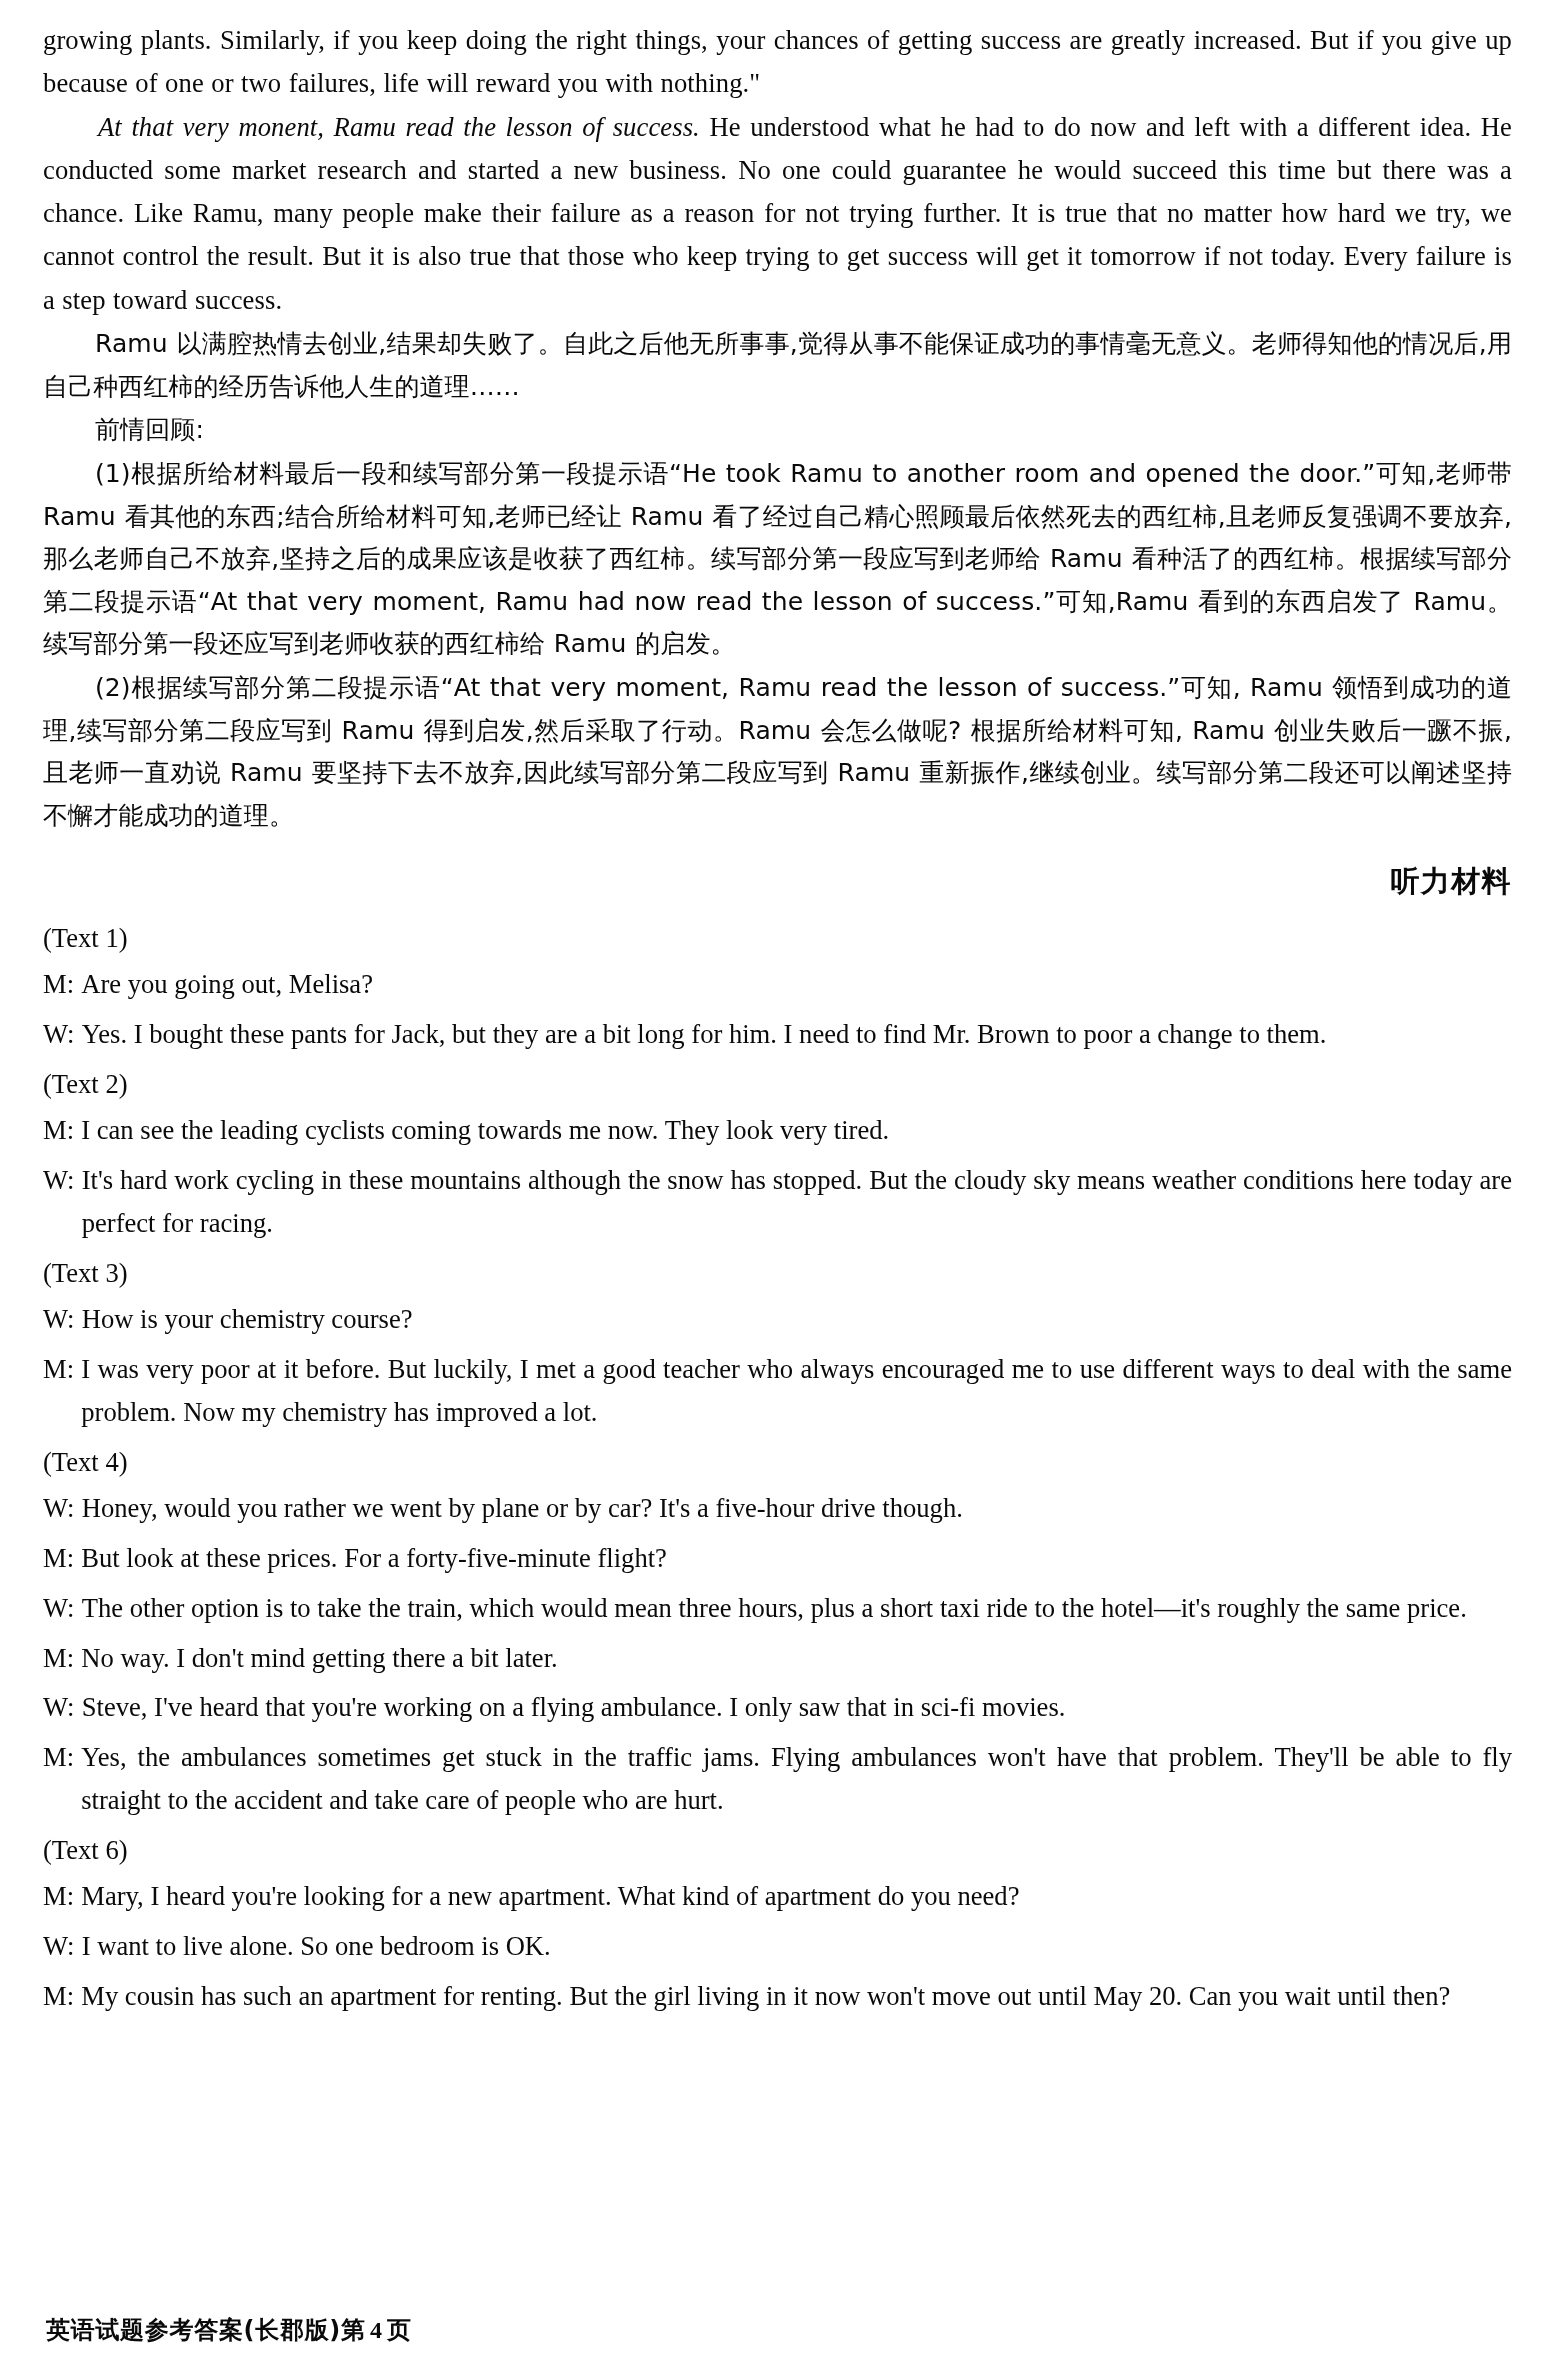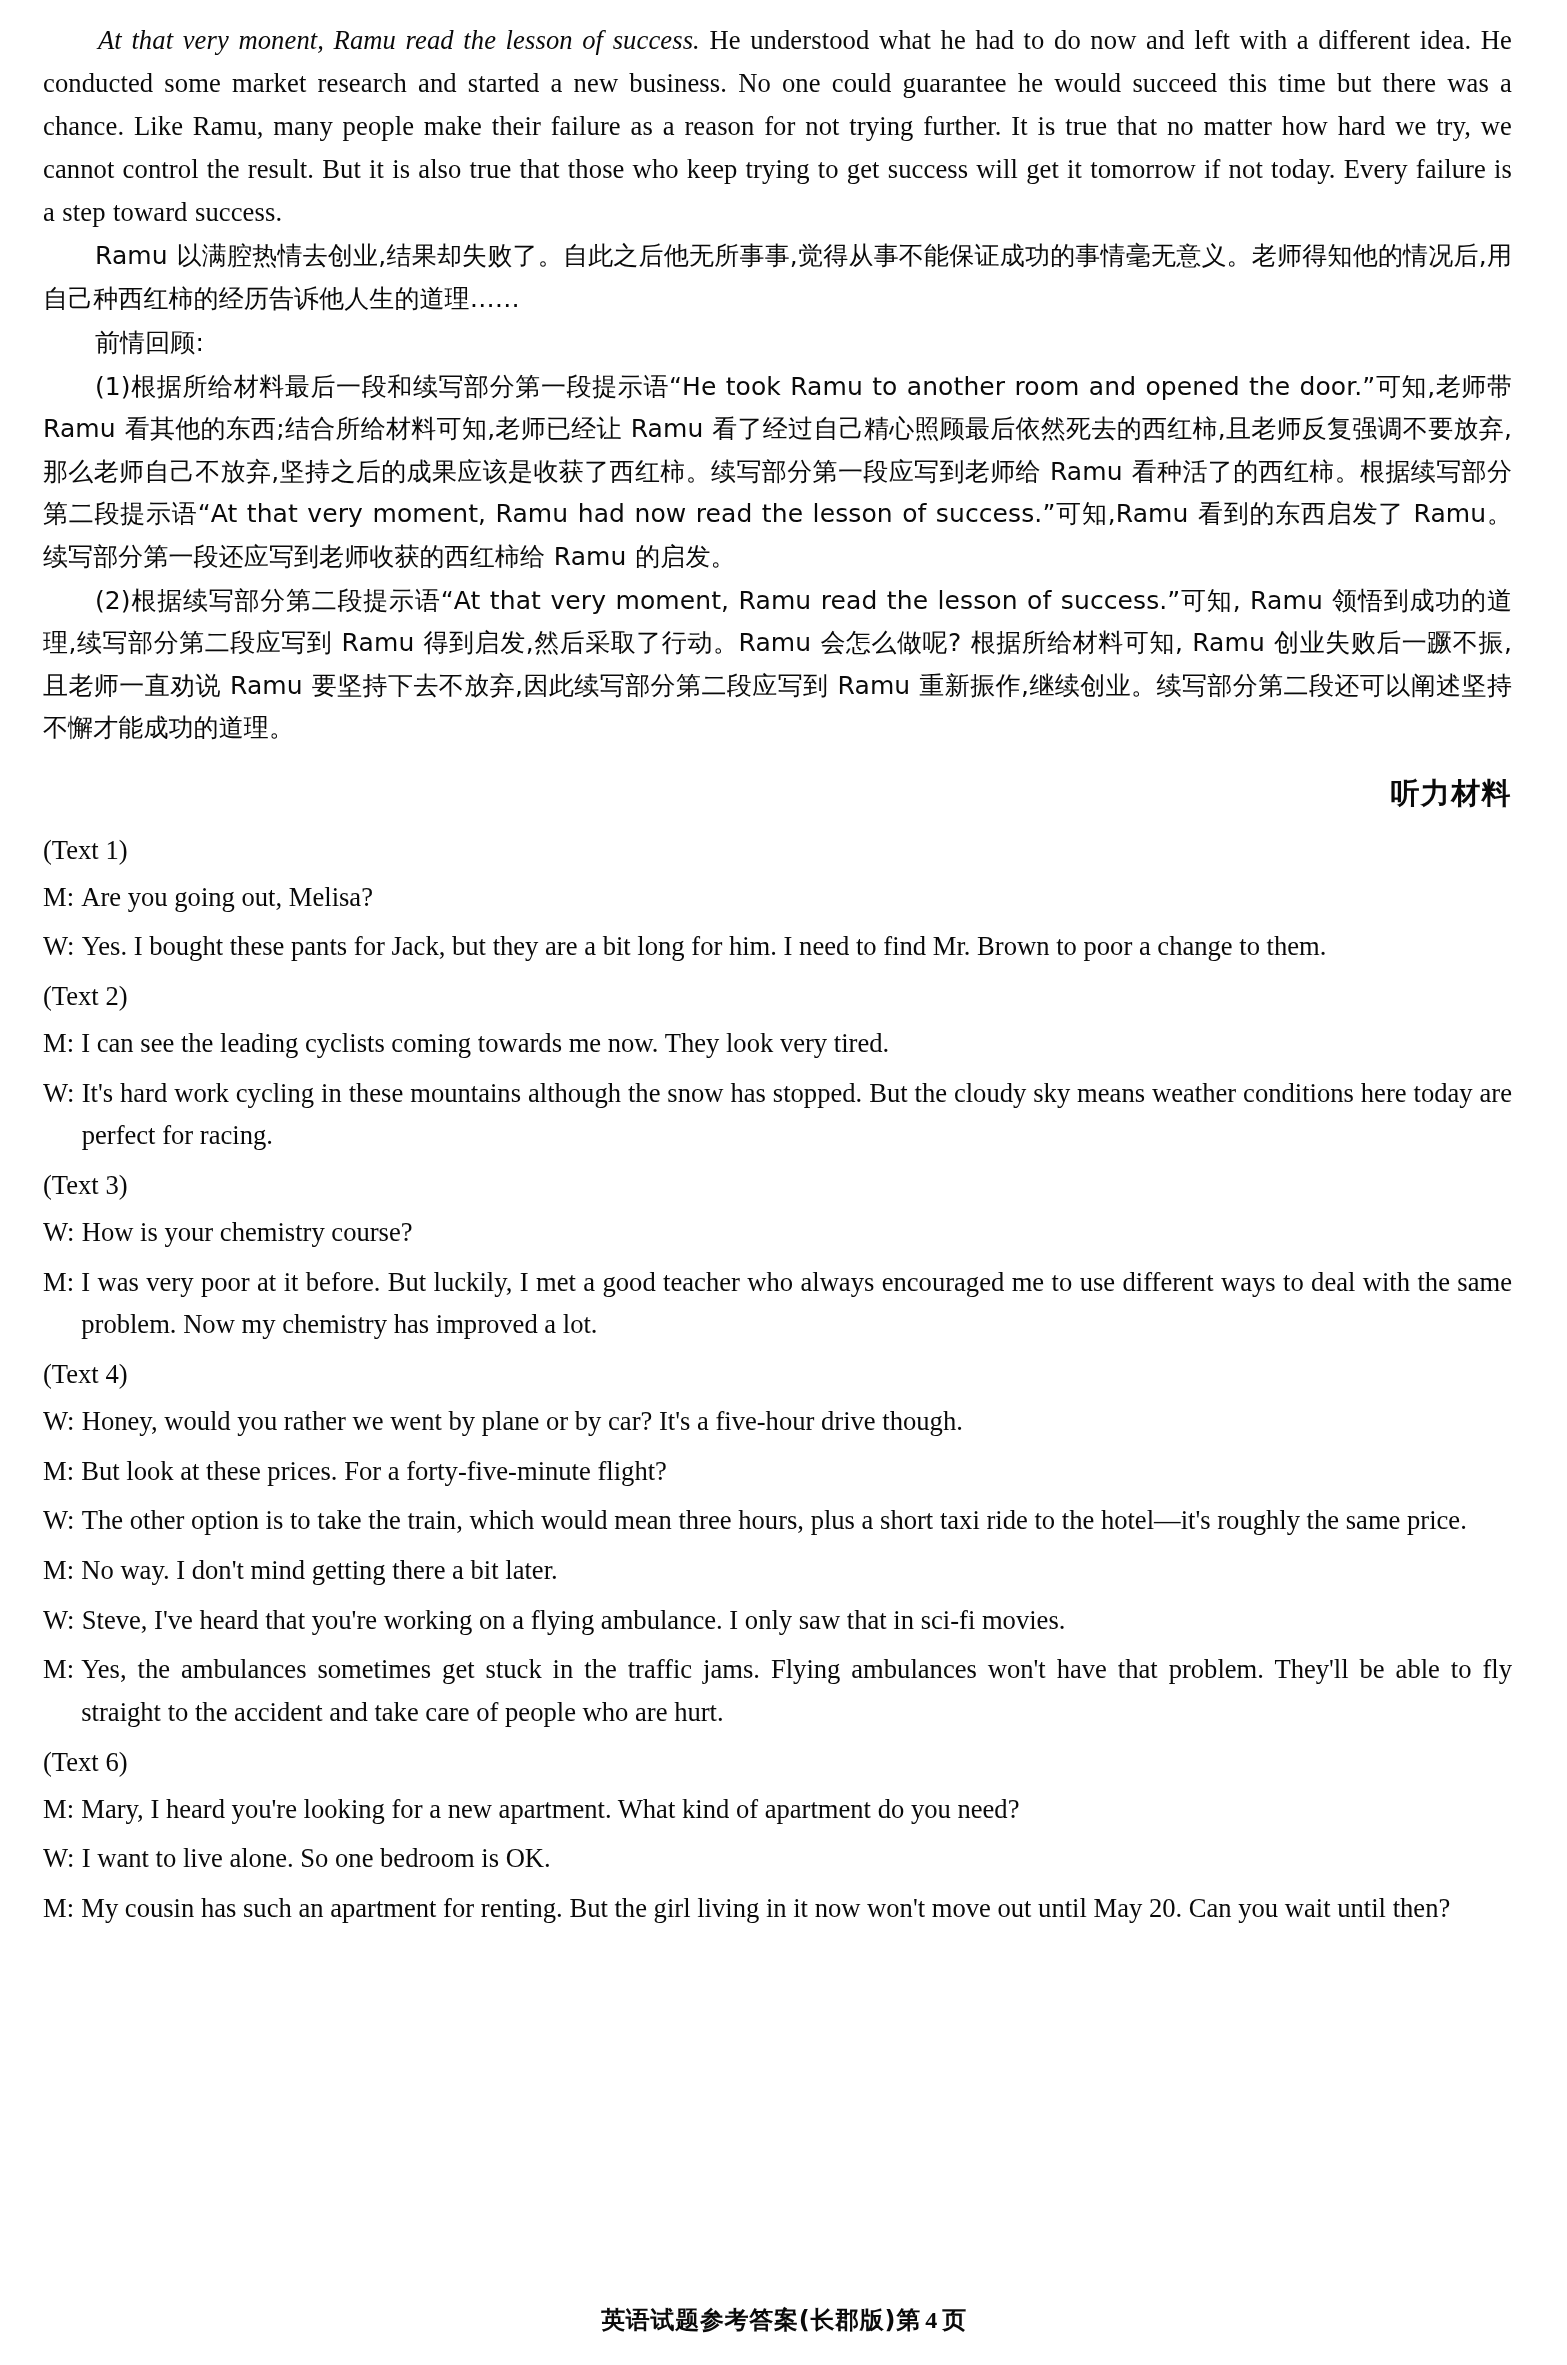--- a/index.html
+++ b/index.html
@@ -83,41 +83,43 @@
     text-align: justify;
     text-justify: inter-word;
     text-indent: 0;
   }
 
   
   .footer {
     position: absolute;
     left: 0;
     right: 0;
-    bottom: 30px;
-    text-align: center;
+    bottom: 20px;
+    text-align: left;
     font-family: "DejaVu Sans", "Liberation Sans", sans-serif;
     font-weight: bold;
     font-size: 24px;
     letter-spacing: 0.7px;
+    padding-left: 46px;
   }
   .footer .num {
     font-family: "Liberation Serif", "DejaVu Serif", serif;
     font-weight: bold;
     padding: 0 4.3px;
   }
 
   .body-block { margin-bottom: 0; }
 </style>
 </head>
 <body>
 
 <div class="page">
 
   <div class="body-block">
+    <p class="p p-en">growing plants. Similarly, if you keep doing the right things, your chances of getting success are greatly increased. But if you give up because of one or two failures, life will reward you with nothing."</p>
     <p class="p p-en indent"><span class="ital">At that very monent, Ramu read the lesson of success.</span><span> He understood what he had to do now and left with a different idea. He conducted some market research and started a new business. No one could guarantee he would succeed this time but there was a chance. Like Ramu, many people make their failure as a reason for not trying further. It is true that no matter how hard we try, we cannot control the result. But it is also true that those who keep trying to get success will get it tomorrow if not today. Every failure is a step toward success.</span></p>
   </div>
 
   <div class="body-block">
     <p class="p p-cn indent-cn">Ramu 以满腔热情去创业,结果却失败了。自此之后他无所事事,觉得从事不能保证成功的事情毫无意义。老师得知他的情况后,用自己种西红柿的经历告诉他人生的道理……</p>
     <p class="p p-cn indent-cn">前情回顾:</p>
     <p class="p p-cn indent-cn">(1)根据所给材料最后一段和续写部分第一段提示语“He took Ramu to another room and opened the door.”可知,老师带 Ramu 看其他的东西;结合所给材料可知,老师已经让 Ramu 看了经过自己精心照顾最后依然死去的西红柿,且老师反复强调不要放弃,那么老师自己不放弃,坚持之后的成果应该是收获了西红柿。续写部分第一段应写到老师给 Ramu 看种活了的西红柿。根据续写部分第二段提示语“At that very moment, Ramu had now read the lesson of success.”可知,Ramu 看到的东西启发了 Ramu。续写部分第一段还应写到老师收获的西红柿给 Ramu 的启发。</p>
     <p class="p p-cn indent-cn">(2)根据续写部分第二段提示语“At that very moment, Ramu read the lesson of success.”可知, Ramu 领悟到成功的道理,续写部分第二段应写到 Ramu 得到启发,然后采取了行动。Ramu 会怎么做呢? 根据所给材料可知, Ramu 创业失败后一蹶不振,且老师一直劝说 Ramu 要坚持下去不放弃,因此续写部分第二段应写到 Ramu 重新振作,继续创业。续写部分第二段还可以阐述坚持不懈才能成功的道理。</p>
   </div>
 

